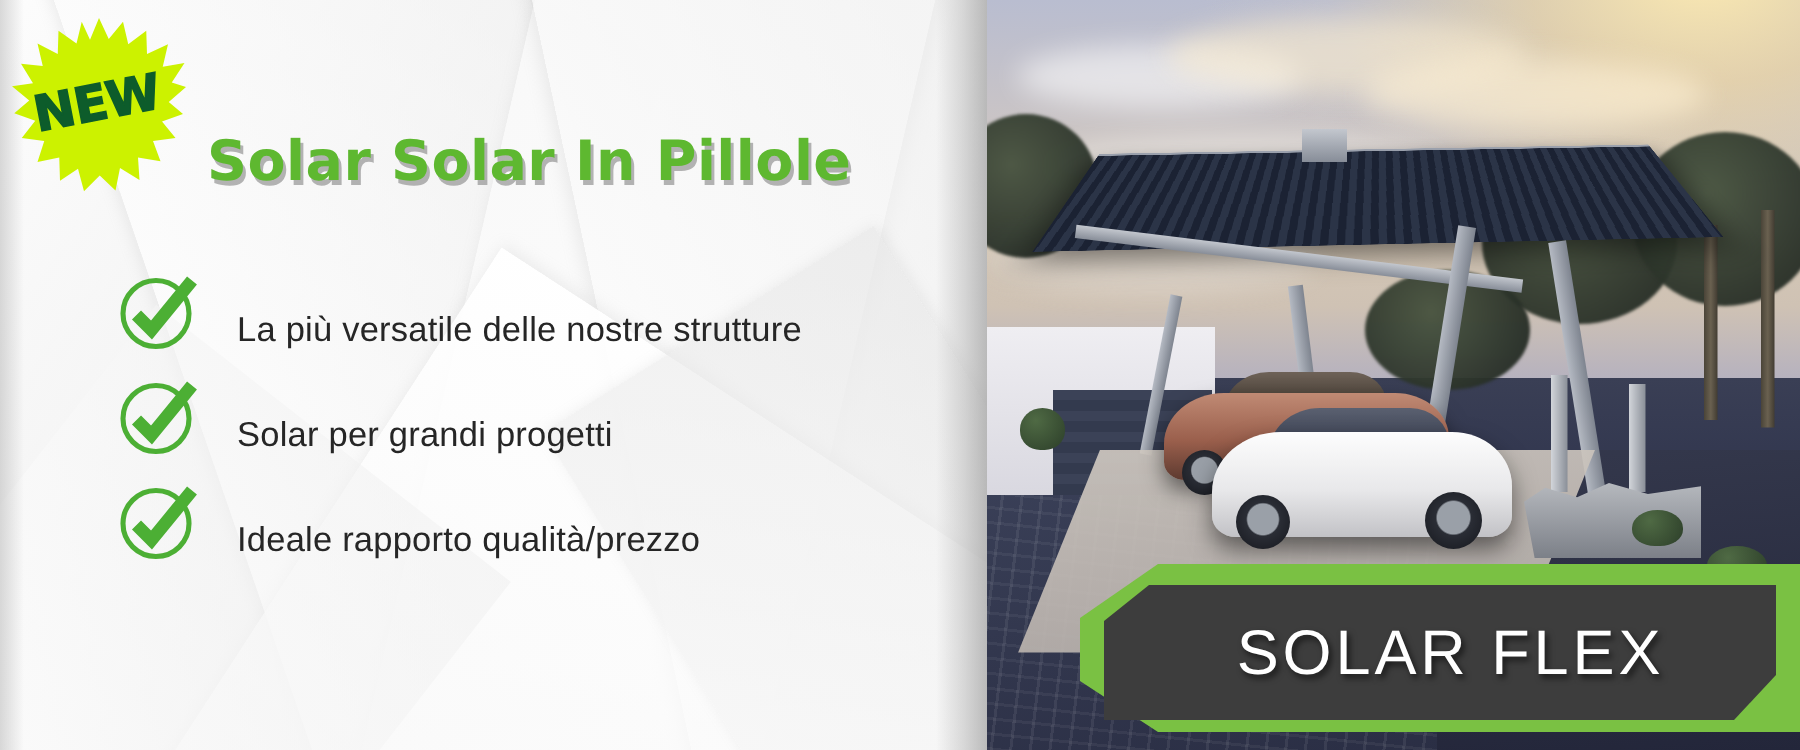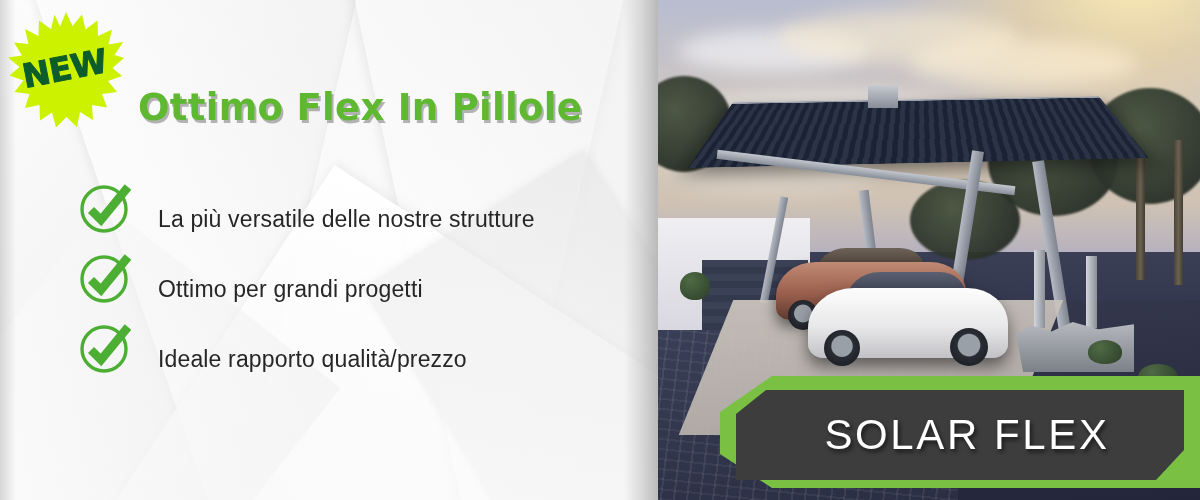--- a/index.html
+++ b/index.html
@@ -320,42 +320,42 @@
     <div class="seam-shade"></div>
   </div>
 
   <div class="new-badge">
     <svg width="116" height="118" viewBox="0 0 116 118">
       <polygon fill="#ccf200" points="58,2 64.5,16 74,4.5 77.5,19.5 89.5,10.5 90,26 104,19.5 100.5,34.5 115,32 106.5,45 116,48 104.5,58 114,66 100,71 109,82 94,84 99,97.5 84,95 85,110 72,102 69,117 58.5,107 48,117.5 44,102.5 32,110.5 31.5,95 17,98 21.5,84 6.5,82 15.5,70.5 1.5,65.5 11.5,57 0,47.5 14,45.5 6,32.5 20.5,34 17,19 30.5,26 31,10.5 43,19 46.5,4.5 52,16.5"></polygon>
     </svg>
     <span class="new-badge-label">NEW</span>
   </div>
 
-  <div class="title">Ottimo Flex In Pillole</div>
+  <div class="title">Solar Solar In Pillole</div>
 
   <div class="check-list">
 
     <div class="check-item">
       <span class="check-icon">
         <svg width="52" height="52" viewBox="0 0 52 52">
           <circle cx="26" cy="28" r="22" fill="none" stroke="#4caf34" stroke-width="3.4"></circle>
           <path d="M13 29 L23 39 L50 6" fill="none" stroke="#4caf34" stroke-width="8.5" stroke-linecap="butt" stroke-linejoin="miter"></path>
         </svg>
       </span>
       <span class="check-text">La più versatile delle nostre strutture</span>
     </div>
 
     <div class="check-item">
       <span class="check-icon">
         <svg width="52" height="52" viewBox="0 0 52 52">
           <circle cx="26" cy="28" r="22" fill="none" stroke="#4caf34" stroke-width="3.4"></circle>
           <path d="M13 29 L23 39 L50 6" fill="none" stroke="#4caf34" stroke-width="8.5" stroke-linecap="butt" stroke-linejoin="miter"></path>
         </svg>
       </span>
-      <span class="check-text">Ottimo per grandi progetti</span>
+      <span class="check-text">Solar per grandi progetti</span>
     </div>
 
 
     <div class="check-item">
       <span class="check-icon">
         <svg width="52" height="52" viewBox="0 0 52 52">
           <circle cx="26" cy="28" r="22" fill="none" stroke="#4caf34" stroke-width="3.4"></circle>
           <path d="M13 29 L23 39 L50 6" fill="none" stroke="#4caf34" stroke-width="8.5" stroke-linecap="butt" stroke-linejoin="miter"></path>
         </svg>
       </span>

